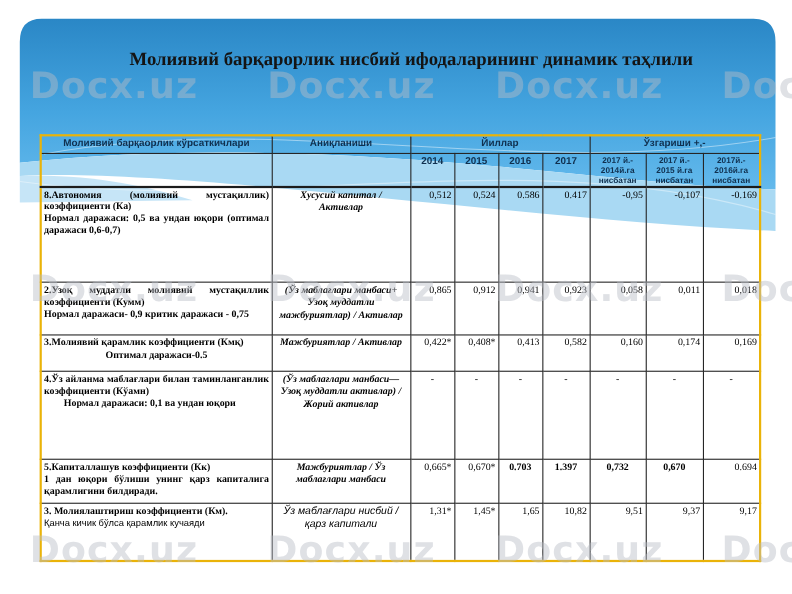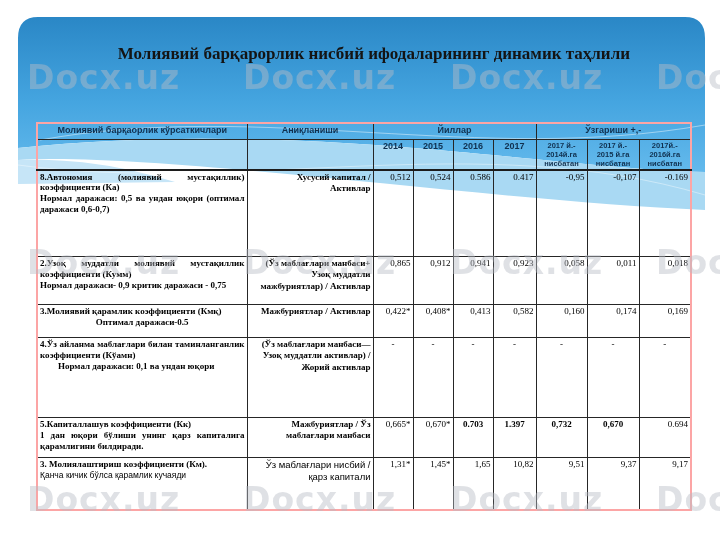--- a/index.html
+++ b/index.html
@@ -19,21 +19,21 @@
     font-size:33px;color:#b9bdc6;opacity:.45;letter-spacing:1px;white-space:nowrap;
   }
   table.fin{
     position:absolute;left:36px;top:122px;z-index:5;width:654px;
     border-collapse:collapse;table-layout:fixed;background:transparent;
     color:#000;
   }
   table.fin td,table.fin th{
     border:1px solid #262626;vertical-align:top;padding:1px 2px;overflow:hidden;
   }
-  table.fin{border:2px solid #fca5a5;}
+  table.fin{border:2px solid #eab308;}
   tr.hrow2 th{border-bottom:2px solid #1c1c1c;}
   th.h-lab{
     font-family:"Liberation Sans",sans-serif;font-weight:bold;font-size:9px;
     color:#10304f;text-align:center;vertical-align:middle;padding:1px 0;
   }
   tr.hrow1{height:16px;} tr.hrow2{height:28px;}
   th.h-year{
     font-family:"Liberation Sans",sans-serif;font-weight:bold;font-size:9px;
     color:#10304f;text-align:center;vertical-align:top;padding-top:2px;
   }
@@ -44,21 +44,21 @@
   }
   td.c-ind{
     font-size:9px;font-weight:bold;line-height:1.22;text-align:left;
   }
   td.c-ind .ln{margin:0;}
   td.c-ind .ln.justify{text-align:justify;}
   td.c-ind .ln.center{text-align:center;font-weight:bold;}
   td.c-ind .ln.indent{text-indent:18px;text-align:justify;}
   td.c-ind .ln.sans{font-family:"Liberation Sans",sans-serif;font-weight:normal;font-size:8.5px;}
   td.c-def{
-    font-size:9px;font-weight:bold;text-align:right;white-space:pre-line;line-height:1.25;
+    font-size:9px;font-weight:bold;text-align:center;white-space:pre-line;line-height:1.25;font-style:italic;
   }
   td.c-def.sans{font-family:"Liberation Sans",sans-serif;font-weight:normal;font-size:9.5px;}
   td.c-val{font-size:9px;text-align:right;line-height:1.2;}
   td.c-val.center{text-align:center;}
   td.c-val.bold{font-weight:bold;}
 </style>
 </head>
 <body>
 
 <div class="slide">

